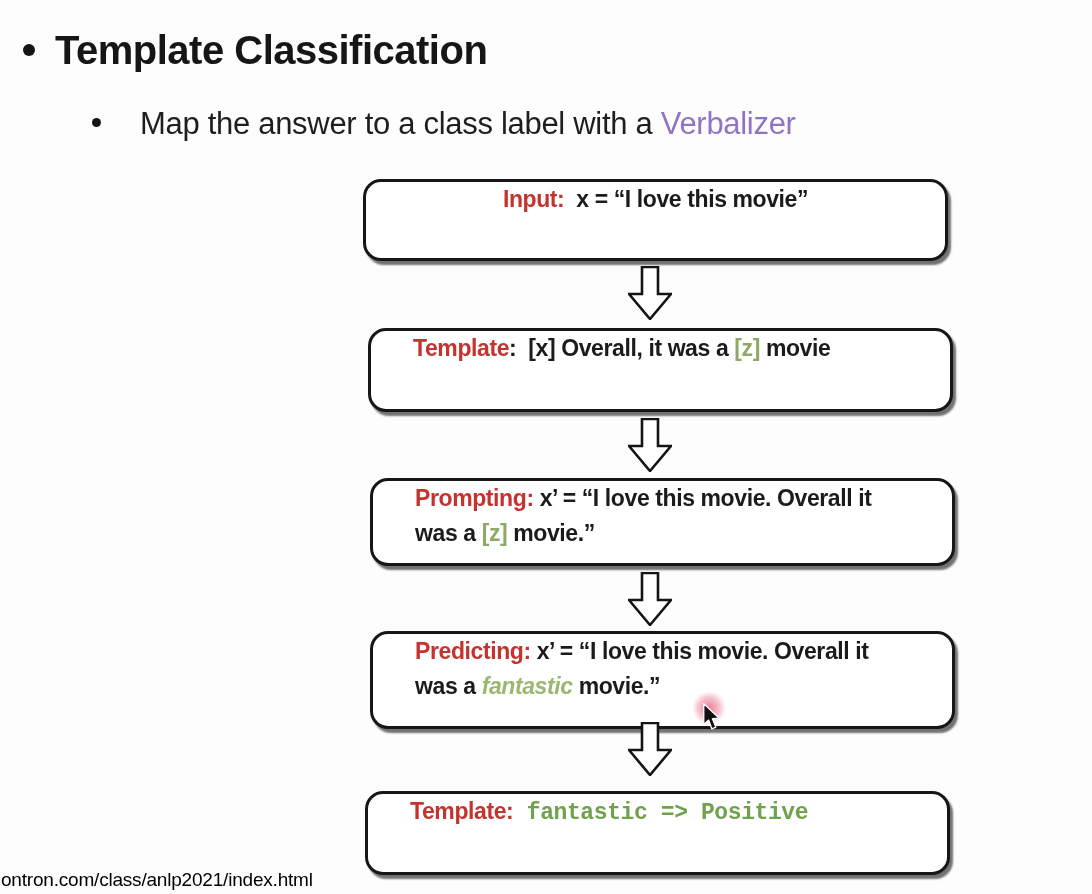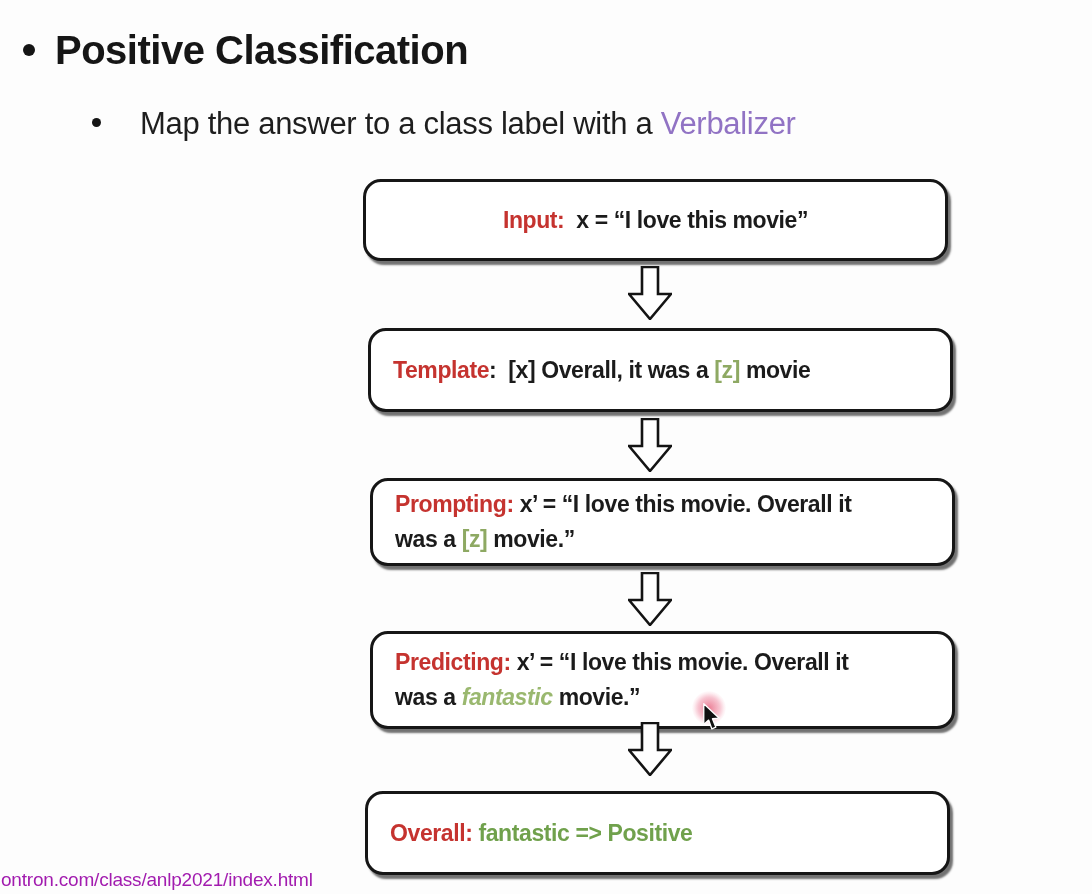--- a/index.html
+++ b/index.html
@@ -36,69 +36,69 @@
   .slide-subtitle .hl{color:var(--verbalizer-purple);}
 
   
   .flow-box{
     position:absolute;
     width:585px;
     background:#ffffff;
     border:3px solid #161616;
     border-radius:18px;
     box-shadow:3px 4px 2px rgba(40,40,40,0.65);
-    display:flex;align-items:center;
+    display:flex;
   }
   .box-text{
     font-weight:bold;font-size:23px;letter-spacing:-0.4px;
     line-height:35px;white-space:nowrap;width:100%;
   }
-  .pad{padding-left:22px;text-align:left;}
+  .pad{padding-left:42px;text-align:left;}
   .center{text-align:center;}
   .red{color:var(--label-red);}
   .blk{color:var(--ink);}
   .grn{color:var(--slot-green);}
   .grn-light{color:var(--predicted-green);font-style:italic;}
-  .grn-map{color:var(--mapping-green);}
+  .grn-map{color:var(--mapping-green);font-family:Liberation Mono, monospace;}
 
   #box-input     {left:363px;top:179px;height:82px;}
   #box-template  {left:368px;top:328px;height:84px;}
   #box-prompting {left:370px;top:478px;height:88px;}
   #box-predicting{left:370px;top:631px;height:98px;}
   #box-mapping   {left:365px;top:791px;height:84px;}
 
   .down-arrow{position:absolute;left:628px;width:44px;height:54px;}
   #arrow-1{top:266px;}
   #arrow-2{top:418px;}
   #arrow-3{top:572px;}
   #arrow-4{top:722px;}
 
   .footer-url{
     position:absolute;left:1px;top:869px;
-    font-size:19px;color:#a21caf;letter-spacing:-0.2px;white-space:nowrap;
+    font-size:19px;color:#000000;letter-spacing:-0.2px;white-space:nowrap;
   }
 
   
   .cursor-glow{
     position:absolute;left:692px;top:691px;width:34px;height:34px;border-radius:50%;
     background:radial-gradient(circle,
       rgba(225,60,95,0.65) 0%,
       rgba(235,110,140,0.40) 45%,
       rgba(245,160,180,0.18) 62%,
       rgba(255,255,255,0) 72%);
   }
   .cursor-arrow{position:absolute;left:702px;top:703px;}
 </style>
 </head>
 <body>
 
 <div class="canvas">
 
   <span class="bullet-dot l1"></span>
-  <h1 class="slide-title">Positive Classification</h1>
+  <h1 class="slide-title">Template Classification</h1>
 
   <span class="bullet-dot l2"></span>
   <div class="slide-subtitle"><span>Map the answer to a class label with a </span><span class="hl">Verbalizer</span></div>
 
   <div class="flow-box" id="box-input">
     <p class="box-text center"><span class="red">Input:</span><span class="blk">&nbsp; x = “I love this movie”</span></p>
   </div>
 
   <svg class="down-arrow" id="arrow-1" viewBox="0 0 44 54">
     <polygon points="14,1 30,1 30,28 43,28 22,53 1,28 14,28" fill="#ffffff" stroke="#141414" stroke-width="2.6" stroke-linejoin="miter"></polygon>
@@ -122,21 +122,21 @@
 
   <div class="flow-box" id="box-predicting">
     <p class="box-text pad"><span class="red">Predicting:</span><span class="blk"> x’ = “I love this movie. Overall it</span><br><span class="blk">was a </span><span class="grn-light">fantastic</span><span class="blk"> movie.”</span></p>
   </div>
 
   <svg class="down-arrow" id="arrow-4" viewBox="0 0 44 54">
     <polygon points="14,1 30,1 30,28 43,28 22,53 1,28 14,28" fill="#ffffff" stroke="#141414" stroke-width="2.6" stroke-linejoin="miter"></polygon>
   </svg>
 
   <div class="flow-box" id="box-mapping">
-    <p class="box-text pad"><span class="red">Overall:</span><span class="grn-map"> fantastic =&gt; Positive</span></p>
+    <p class="box-text pad"><span class="red">Template:</span><span class="grn-map"> fantastic =&gt; Positive</span></p>
   </div>
 
   <div class="footer-url">ontron.com/class/anlp2021/index.html</div>
 
   <div class="cursor-glow"></div>
   <svg class="cursor-arrow" width="19" height="28" viewBox="0 0 12.5 19">
     <path d="M1 0.5 L1 14.6 L4.3 11.6 L6.5 17.6 L9.2 16.4 L6.9 10.7 L11.5 10.3 Z" fill="#101010" stroke="#ffffff" stroke-width="0.9" stroke-linejoin="round"></path>
   </svg>
 
 </div>

